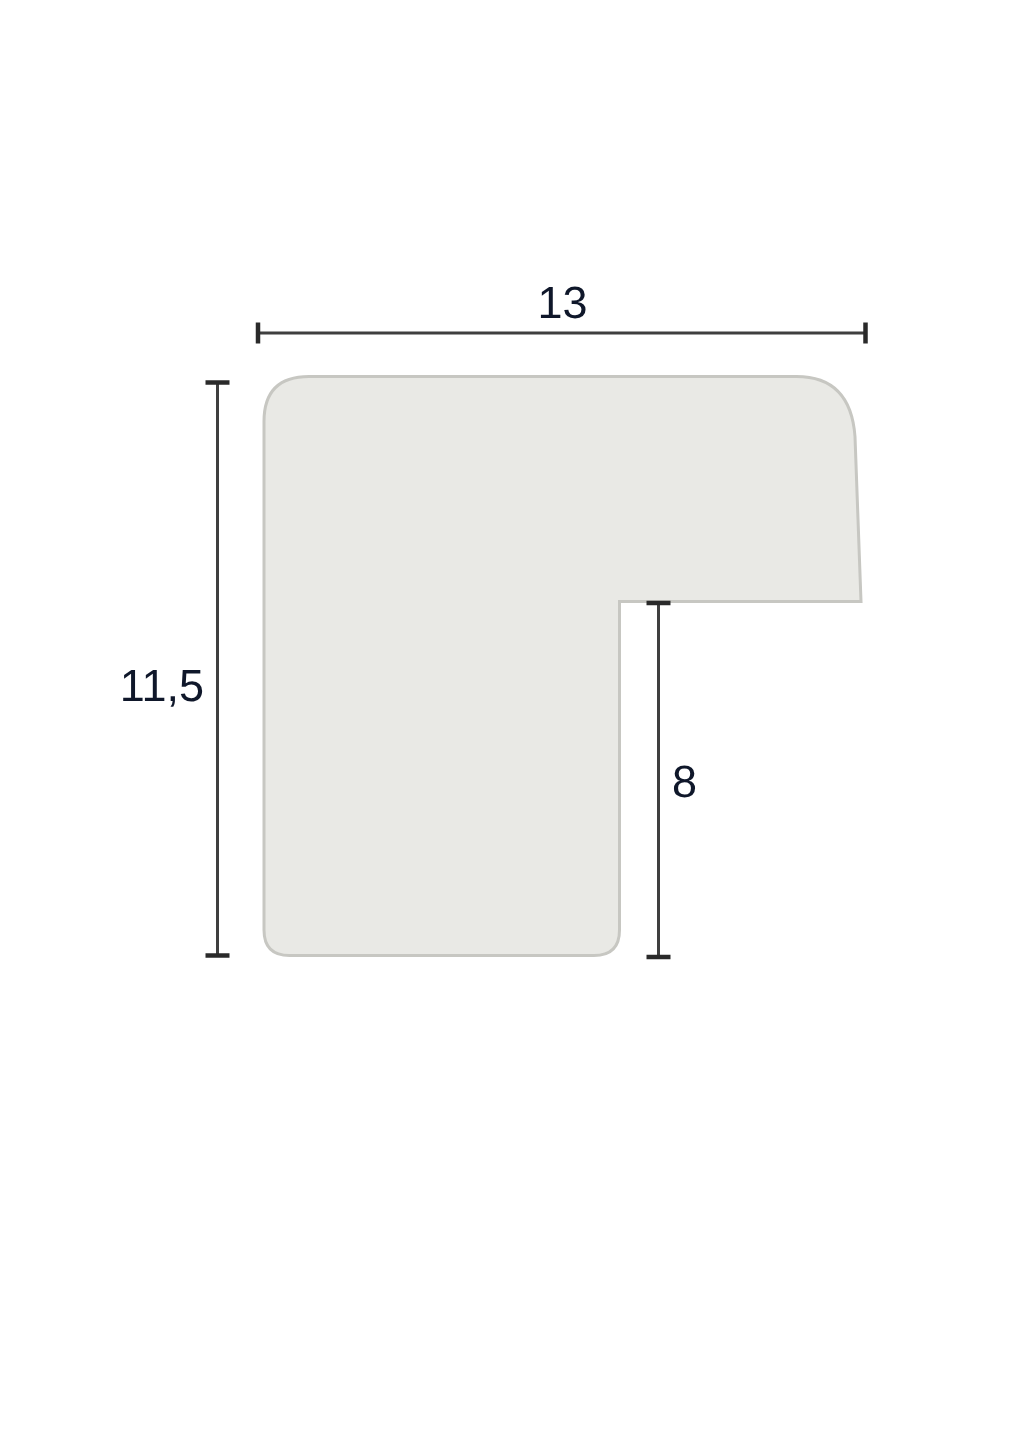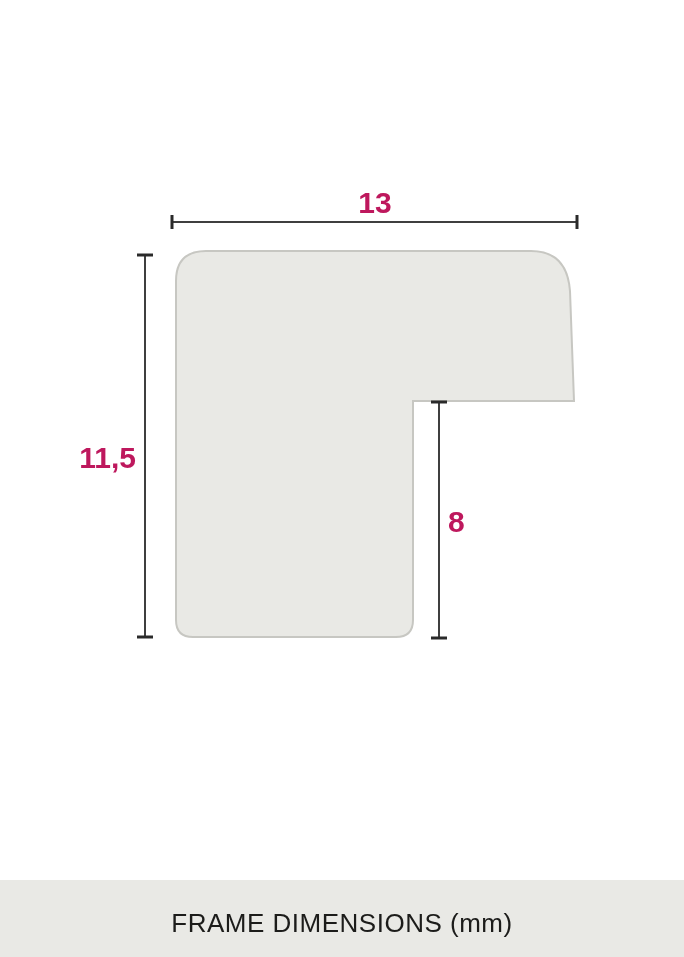--- a/index.html
+++ b/index.html
@@ -28,22 +28,22 @@
     .dim-line {
       stroke: #3f3f3f;
       stroke-width: 2;
     }
     .dim-tick {
       stroke: #2a2a2a;
       stroke-width: 3;
     }
     .dim-label {
       position: absolute;
-      color: #be185d;
-      font-weight: bold;
+      color: #0f172a;
+      font-weight: normal;
       font-size: 30px;
       line-height: 34px;
       white-space: nowrap;
     }
     .dim-label-width {
       left: 325px;
       top: 186px;
       width: 100px;
       text-align: center;
     }
@@ -115,17 +115,14 @@
       <line class="dim-tick" x1="431" y1="638" x2="447" y2="638"></line>
     </g>
   </svg>
 
   <div class="dim-label dim-label-width">13</div>
 
   <div class="dim-label dim-label-height">11,5</div>
 
   <div class="dim-label dim-label-notch">8</div>
 
-  <div class="footer-bar">
-    <span class="footer-label">FRAME DIMENSIONS (mm)</span>
-  </div>
 
 </div>
 
 </body></html>

